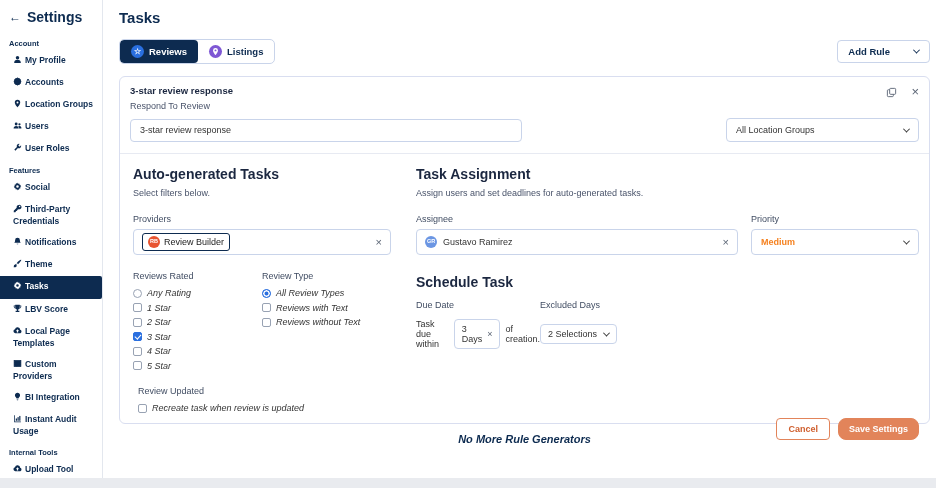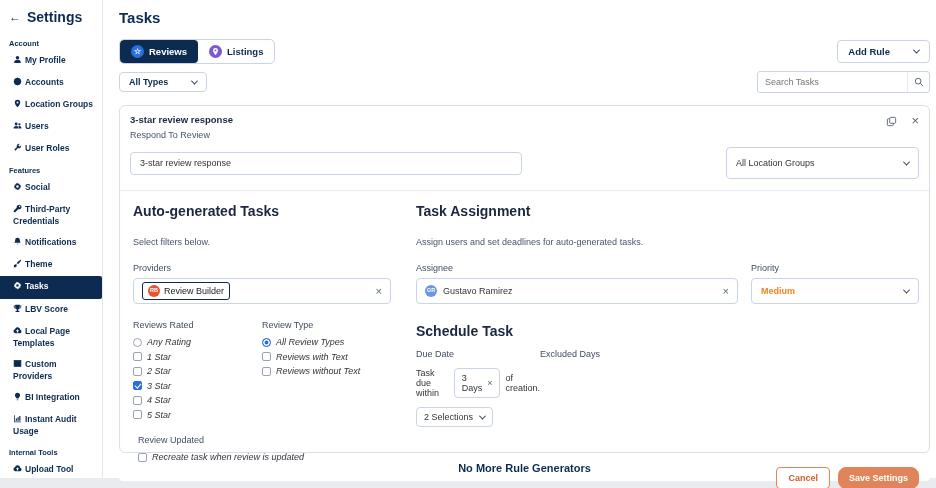--- a/index.html
+++ b/index.html
@@ -110,33 +110,33 @@
   .icon-btn { cursor:pointer; display:flex; align-items:center; }
   .icon-btn svg { width:11px; height:11px; }
   .x-icon { font-size:13px; line-height:9px; color:#5b6575; cursor:pointer; }
 
   .name-row { display:flex; justify-content:space-between; align-items:center; margin-top:7px; }
   .text-input {
     width:392px; height:23px; border:1px solid #c9d4ea; border-radius:4px;
     padding:0 9px; font-size:9px; color:#333; font-family:inherit; outline:none;
   }
   .select {
-    height:32px; border:1px solid #c9d4ea; border-radius:4px; background:#fff;
+    height:24px; border:1px solid #c9d4ea; border-radius:4px; background:#fff;
     display:flex; align-items:center; justify-content:space-between;
     padding:0 9px; font-size:9px; color:#333; cursor:pointer;
   }
   .select-location { width:193px; }
   .card-divider { border-top:1px solid #e7eaf2; margin:11px -10px 0; }
 
   .cols { display:flex; margin-top:12px; flex:1; }
   .col-left { width:272px; flex:none; padding-left:3px; }
   .col-right { flex:1; padding-left:14px; }
 
   .sec-heading { font-size:14px; font-weight:700; color:#1b2740; }
-  .sec-desc { font-size:9px; color:#49536a; margin-top:18px; }
+  .sec-desc { font-size:9px; color:#49536a; margin-top:6px; }
   .field-label { font-size:9px; color:#414d63; margin-top:16px; }
 
   .chip-input {
     margin-top:5px; height:26px; border:1px solid #c9d4ea; border-radius:4px;
     display:flex; align-items:center; justify-content:space-between; padding:0 8px;
   }
   .chip-input.providers { width:258px; }
   .chip {
     display:flex; align-items:center; gap:4px;
     border:1px solid var(--navy,#0d2b50); border-radius:3px;
@@ -198,21 +198,21 @@
     cursor:pointer; font-family:inherit;
   }
   .btn-save {
     border:1px solid var(--orange-btn,#e2845a); background:var(--orange-btn,#e2845a); color:#fff;
     border-radius:8px; padding:5px 10px; font-size:9px; font-weight:700;
     cursor:pointer; font-family:inherit;
   }
 
   .footer-bar {
     margin-top:4px; text-align:center; background:#fff; border-radius:4px;
-    font-size:11px; font-weight:700; color:var(--navy,#0d2b50); padding:5px 0 7px;
+    font-size:11px; font-weight:700; color:var(--navy,#0d2b50); padding:5px 0 7px;font-style:italic;
   }
 </style>
 </head>
 <body>
 
 <div class="app">
 
   <div class="sidebar">
     <div class="sb-title">
       <span class="sb-back">←</span>
@@ -304,35 +304,20 @@
           </span>
           <span>Listings</span>
         </button>
       </div>
       <button class="btn-outline">
         <span>Add Rule</span>
         <span class="chev"></span>
       </button>
     </div>
 
-    <div class="toolbar-row2">
-      <button class="btn-outline" style="font-size:9px;padding:4px 9px;">
-        <span>All Types</span>
-        <span class="chev"></span>
-      </button>
-      <div class="search-box">
-        <input type="text" placeholder="Search Tasks" style="">
-        <span class="search-icon-btn">
-          <svg viewBox="0 0 12 12" fill="none" stroke="currentColor" stroke-width="1.2">
-              <circle cx="5" cy="5" r="3.4"></circle>
-              <path d="M7.6 7.6L11 11"></path>
-            </svg>
-        </span>
-      </div>
-    </div>
 
     <div class="card">
       <div class="card-head">
         <div>
           <div class="card-title">3-star review response</div>
           <div class="card-subtitle">Respond To Review</div>
         </div>
         <div class="card-head-icons">
           <span class="icon-btn">
             <svg viewBox="0 0 12 12" fill="none" stroke="currentColor" stroke-width="1">
@@ -456,21 +441,21 @@
           <div class="schedule">
             <div class="sec-heading">Schedule Task</div>
             <div class="sched-cols">
               <div class="due-col">
                 <div class="sched-label">Due Date</div>
               </div>
               <div>
                 <div class="sched-label">Excluded Days</div>
               </div>
             </div>
-            <div class="sched-cols" style="margin-top:0;flex-direction:column;">
+            <div class="sched-cols" style="margin-top:0;">
               <div class="due-col due-line">
                 <span>Task due within</span>
                 <span class="mini-box">
                   <span>3 Days</span>
                   <span class="mini-x">×</span>
                 </span>
                 <span>of creation.</span>
               </div>
               <div class="due-line">
                 <span class="mini-box">

